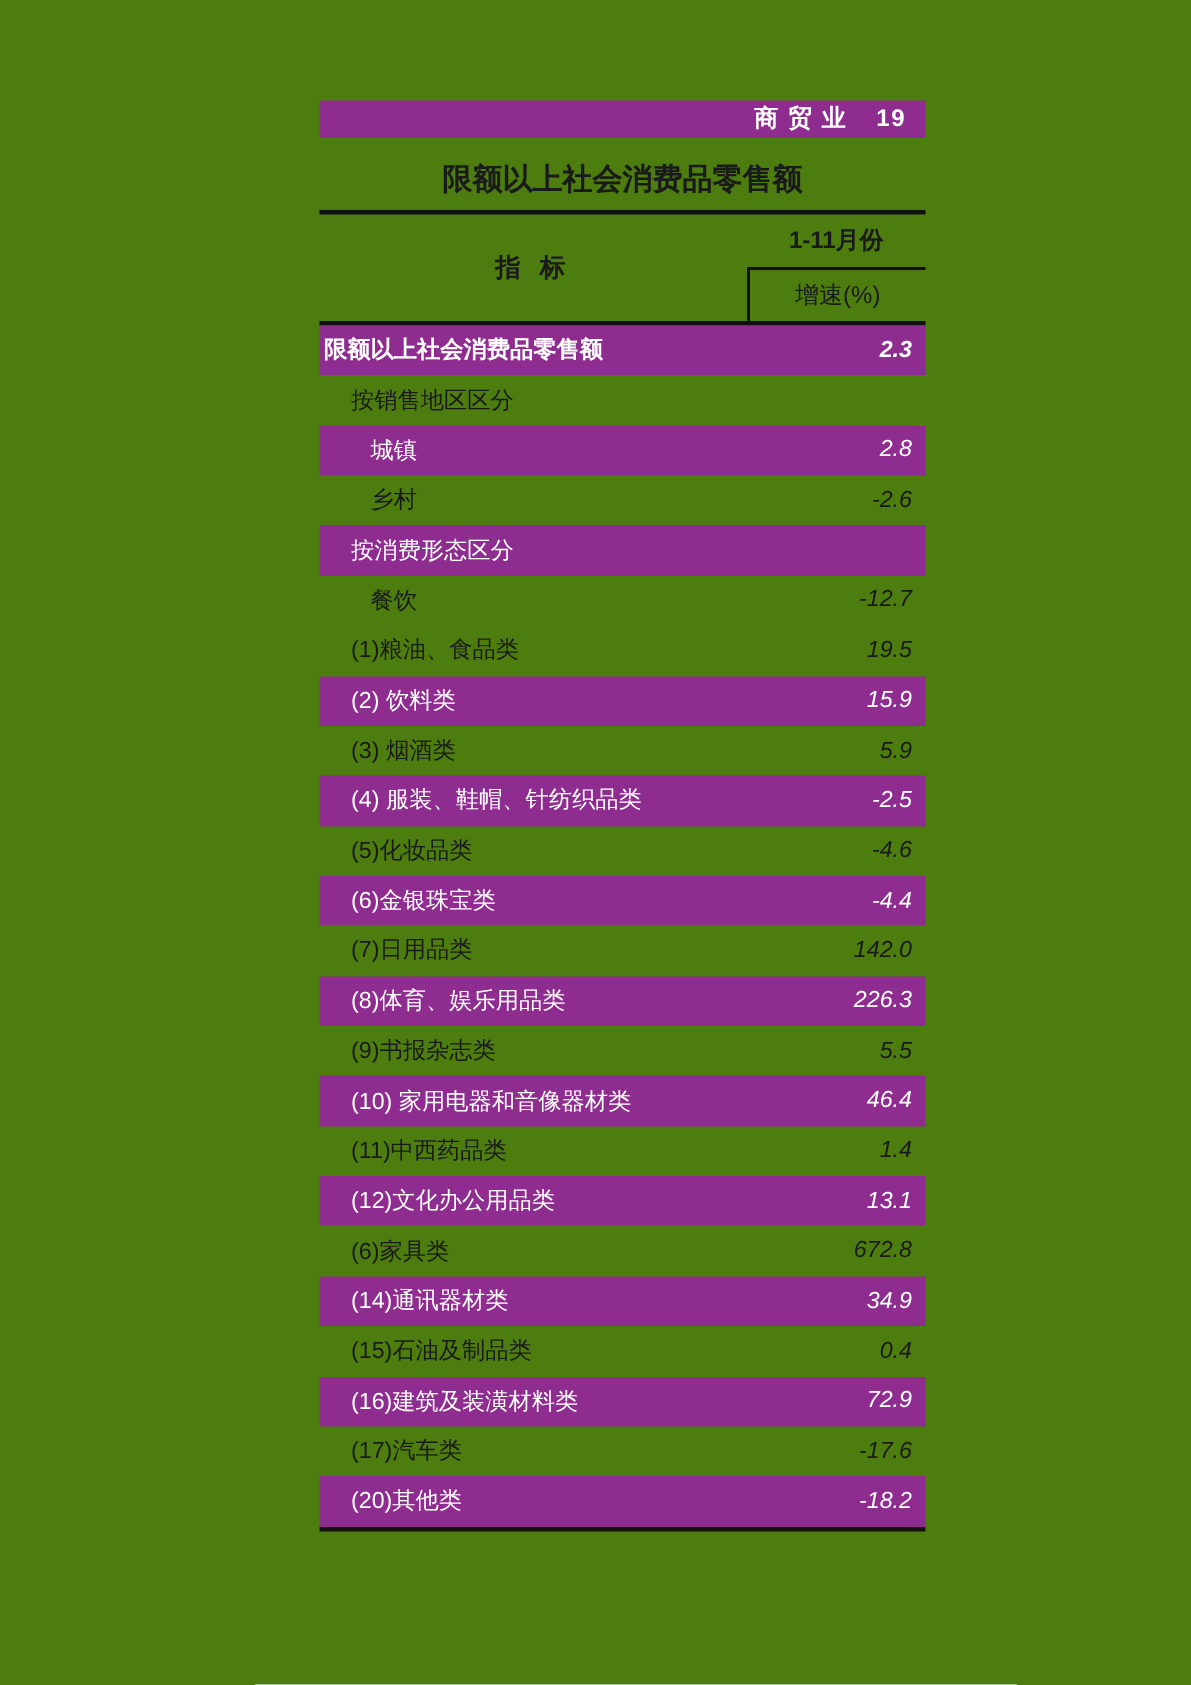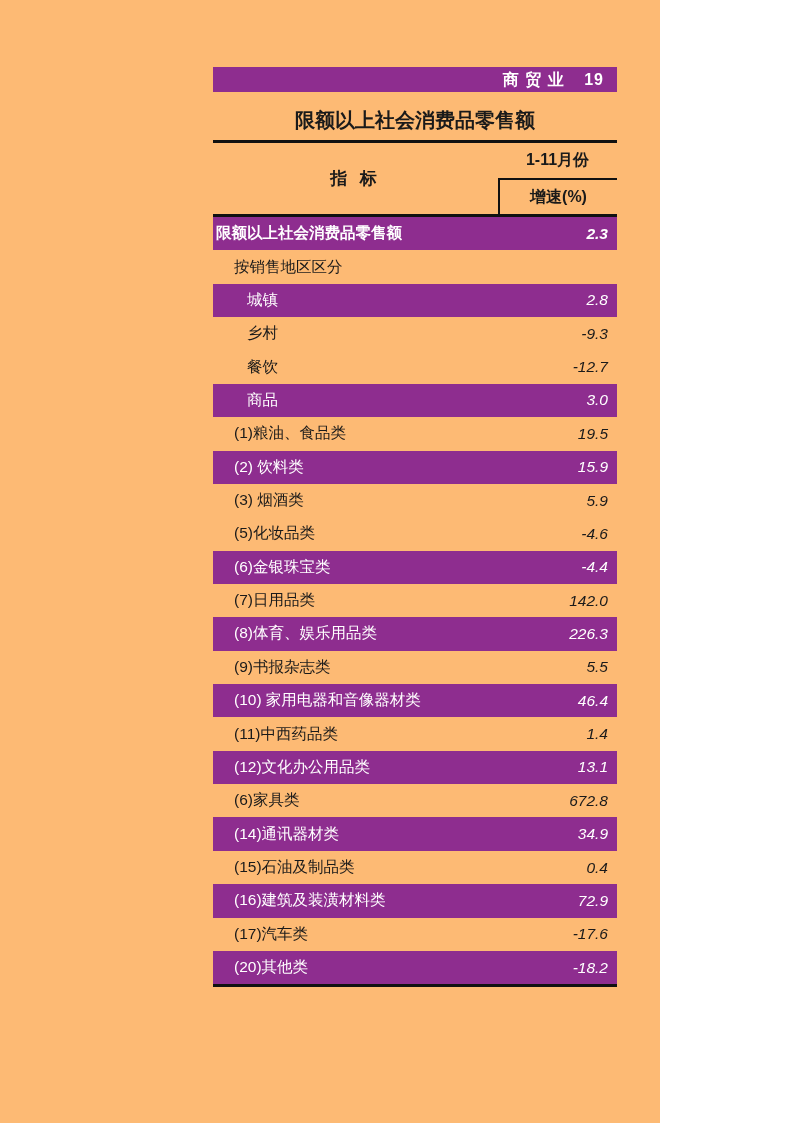--- a/index.html
+++ b/index.html
@@ -3,23 +3,23 @@
 <meta charset="utf-8">
 <style>
   html, body {
     margin: 0;
     padding: 0;
     background: #ffffff;
     font-family: "Liberation Sans", "DejaVu Sans", sans-serif;
   }
   .page {
     position: relative;
-    width: 660px;
+    width: 794px;
     height: 1123px;
-    background: #fdba74;
+    background: #4d7c0f;
     overflow: hidden;
   }
   .sheet {
     position: absolute;
     left: 213px;
     top: 67px;
     width: 404px;
   }
   
   .header-bar {
@@ -84,21 +84,21 @@
     color: #1a1a1a;
   }
   .th-metric {
     flex: 1;
     box-sizing: border-box;
     border-left: 2px solid #111111;
     display: flex;
     align-items: center;
     justify-content: center;
     font-size: 16px;
-    font-weight: bold;
+    font-weight: normal;
     color: #1a1a1a;
   }
   
   .table-body {
     border-bottom: 3px solid #111111;
   }
   .row {
     height: 33.36px;
     display: flex;
     align-items: center;
@@ -150,42 +150,46 @@
         <div class="row row-white indent-1">
     <span class="row-label">按销售地区区分</span>
     <span class="row-value"></span>
   </div>
         <div class="row row-purple indent-2">
     <span class="row-label">城镇</span>
     <span class="row-value">2.8</span>
   </div>
         <div class="row row-white indent-2">
     <span class="row-label">乡村</span>
-    <span class="row-value">-9.3</span>
+    <span class="row-value">-2.6</span>
+  </div>
+        <div class="row row-purple indent-1">
+    <span class="row-label">按消费形态区分</span>
+    <span class="row-value"></span>
   </div>
         <div class="row row-white indent-2">
     <span class="row-label">餐饮</span>
     <span class="row-value">-12.7</span>
   </div>
-        <div class="row row-purple indent-2">
-    <span class="row-label">商品</span>
-    <span class="row-value">3.0</span>
-  </div>
         <div class="row row-white indent-1">
     <span class="row-label">(1)粮油、食品类</span>
     <span class="row-value">19.5</span>
   </div>
         <div class="row row-purple indent-1">
     <span class="row-label">(2) 饮料类</span>
     <span class="row-value">15.9</span>
   </div>
         <div class="row row-white indent-1">
     <span class="row-label">(3) 烟酒类</span>
     <span class="row-value">5.9</span>
   </div>
+        <div class="row row-purple indent-1">
+    <span class="row-label">(4) 服装、鞋帽、针纺织品类</span>
+    <span class="row-value">-2.5</span>
+  </div>
         <div class="row row-white indent-1">
     <span class="row-label">(5)化妆品类</span>
     <span class="row-value">-4.6</span>
   </div>
         <div class="row row-purple indent-1">
     <span class="row-label">(6)金银珠宝类</span>
     <span class="row-value">-4.4</span>
   </div>
         <div class="row row-white indent-1">
     <span class="row-label">(7)日用品类</span>

